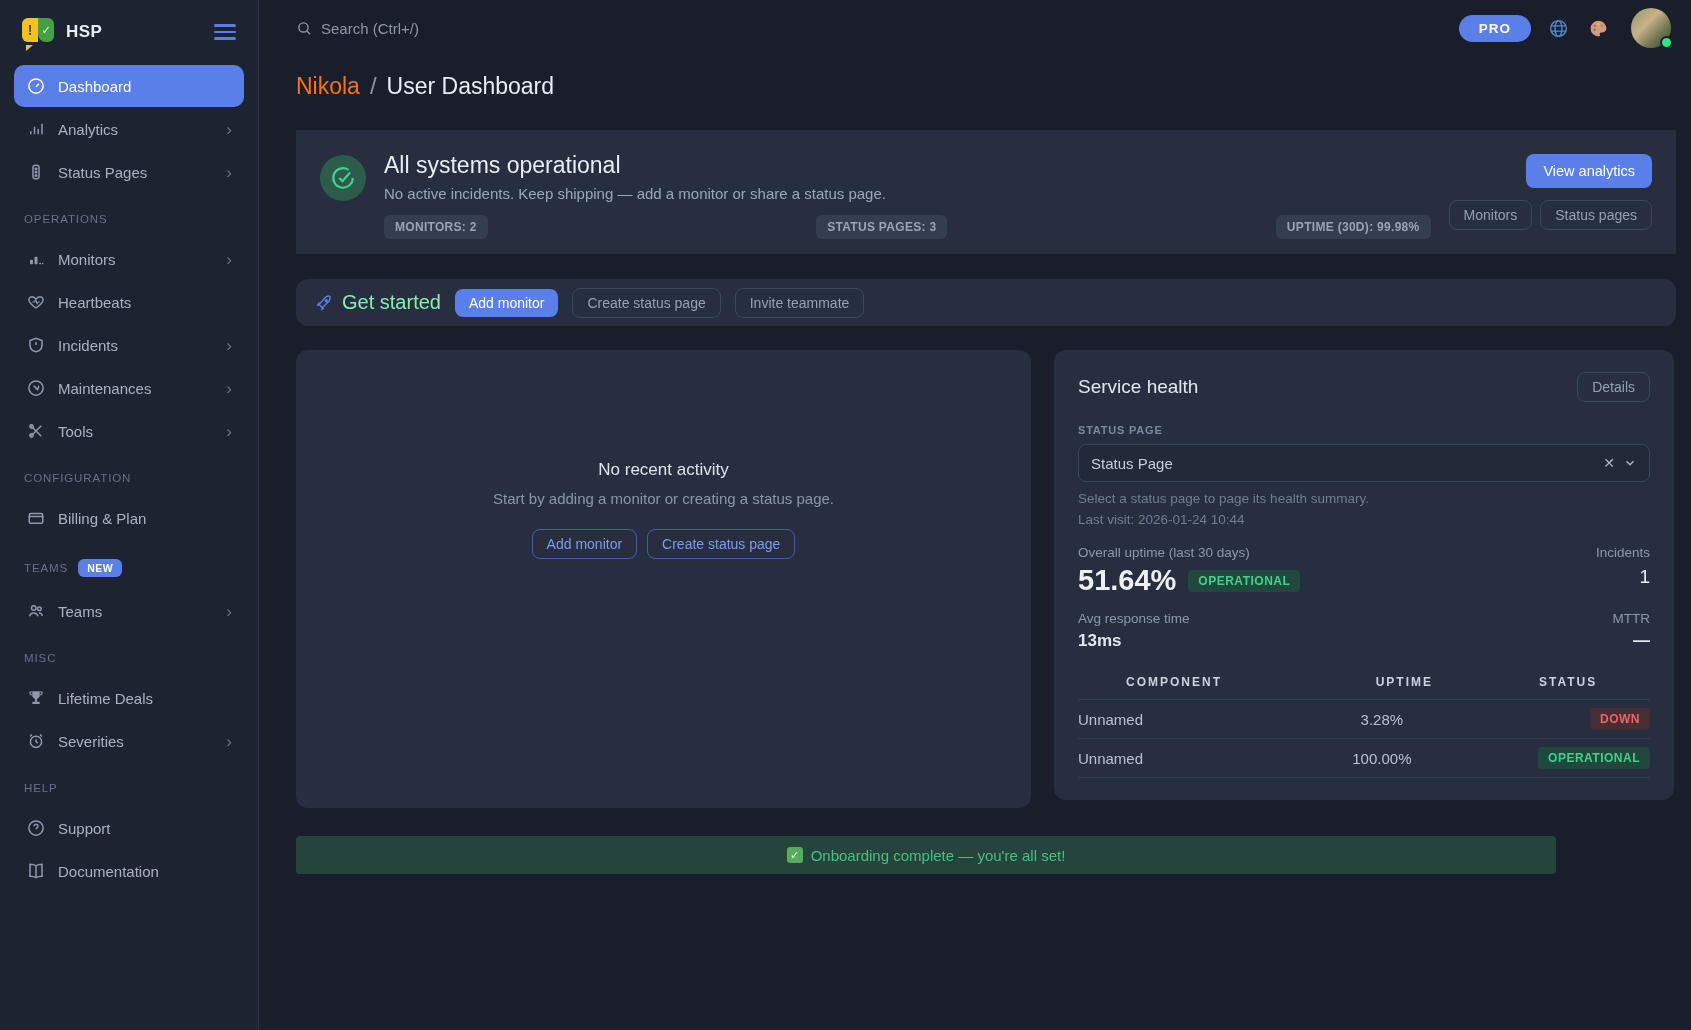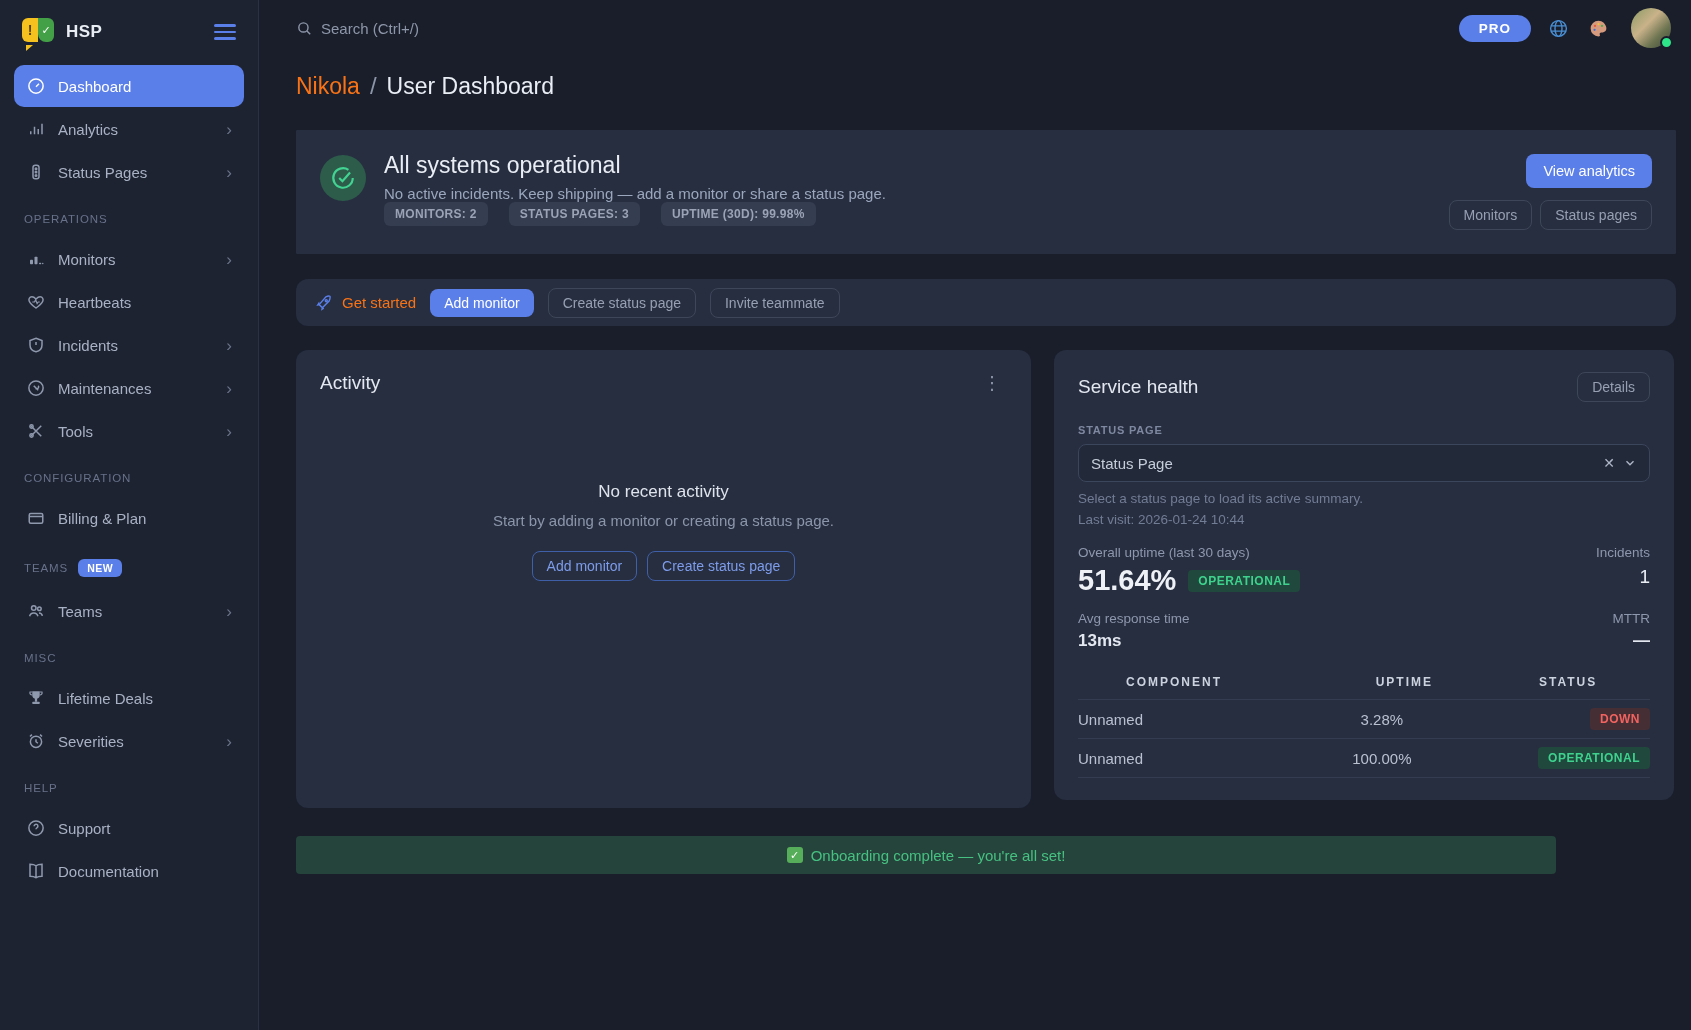--- a/index.html
+++ b/index.html
@@ -51,31 +51,31 @@
   .breadcrumb{margin-top:16px; font-size:23px; display:flex; gap:10px; align-items:baseline;}
   .bc-parent{color:#f97316; cursor:pointer;}
   .bc-sep{color:#8d96a8; font-size:24px;}
   .bc-current{color:var(--text); font-weight:500;}
 
   .hero{margin-top:30px; background:var(--card); border-radius:1px; padding:22px 24px; display:flex; gap:18px; height:124px;}
   .hero-icon{width:46px; height:46px; min-width:46px; border-radius:50%; background:#2d5c4b; display:flex; align-items:center; justify-content:center; margin-top:3px;}
   .hero-texts{flex:1;}
   .hero-title{font-size:23px; font-weight:500; color:var(--text);}
   .hero-sub{font-size:15px; color:#9aa7bd; margin-top:6px;}
-  .chip-row{display:flex; gap:21px; }
+  .chip-row{display:flex; gap:2px; margin-top:13px;justify-content:space-between;}
   .chip{background:var(--chipbg); color:var(--chiptx); font-size:12px; font-weight:bold; letter-spacing:.3px; padding:5px 11px; border-radius:6px;}
   .hero-actions{display:flex; flex-direction:column; align-items:flex-end; gap:12px; justify-content:flex-start; padding-top:2px;}
   .btn{font-family:inherit; font-size:14px; border-radius:8px; cursor:pointer; white-space:nowrap;}
   .btn-primary{background:var(--accent); color:#fff; border:none; padding:9px 17px; font-size:14.5px;}
   .btn-outline{background:transparent; color:#97a0b3; border:1px solid var(--outline); padding:6px 14px;}
   .btn-outline-blue{background:transparent; color:#7d9cea; border:1px solid #3f5fa8; padding:6px 14px;}
   .hero-secondary{display:flex; gap:8px;}
 
   .get-started{margin-top:25px; background:var(--card); border-radius:12px; height:47px; display:flex; align-items:center; gap:14px; padding:0 20px;}
-  .gs-label{display:flex; align-items:center; gap:9px; color:#f97316; font-size:15px;}
+  .gs-label{display:flex; align-items:center; gap:9px; color:#86efac; font-size:20px;}
   .gs-label .nicon{color:var(--accent);}
 
   .grid{margin-top:24px; display:grid; grid-template-columns:735px 620px; gap:23px; align-items:start;}
   .card{background:var(--card); border-radius:12px; padding:22px 24px;}
   .card-activity{height:458px;}
   .card-head{display:flex; align-items:center; justify-content:space-between;}
   .card-title{font-size:19px; font-weight:500; color:#e3e8f0;}
   .kebab{color:#8d97ab; font-size:18px; line-height:1; cursor:pointer; padding:2px 6px;}
   .empty-state{margin-top:88px; text-align:center;}
   .empty-title{font-size:17px; color:#dfe4ec;}
@@ -373,24 +373,20 @@
         <span>Get started</span>
       </div>
       <button class="btn btn-primary" style="padding:6px 14px; font-size:14px;">Add monitor</button>
       <button class="btn btn-outline">Create status page</button>
       <button class="btn btn-outline">Invite teammate</button>
     </div>
 
     <div class="grid">
 
       <div class="card card-activity">
-        <div class="card-head">
-          <div class="card-title">Activity</div>
-          <div class="kebab">⋮</div>
-        </div>
         <div class="empty-state">
           <div class="empty-title">No recent activity</div>
           <div class="empty-sub">Start by adding a monitor or creating a status page.</div>
           <div class="empty-btns">
             <button class="btn btn-outline-blue">Add monitor</button>
             <button class="btn btn-outline-blue">Create status page</button>
           </div>
         </div>
       </div>
 
@@ -402,21 +398,21 @@
         <div class="sh-label">STATUS PAGE</div>
         <div class="select">
           <span class="select-value">Status Page</span>
           <span class="select-x">✕</span>
           <span>
               <svg width="14" height="14" viewBox="0 0 24 24" fill="none" stroke="#aeb6c8" stroke-width="2.4">
                 <path d="M6 9l6 6 6-6"></path>
               </svg>
             </span>
         </div>
-        <div class="helper">Select a status page to load its active summary.</div>
+        <div class="helper">Select a status page to page its health summary.</div>
         <div class="last-visit">Last visit: 2026-01-24 10:44</div>
 
         <div class="stat-row">
           <div>
             <div class="stat-label">Overall uptime (last 30 days)</div>
             <div class="stat-big">
               <span class="stat-value-xl">51.64%</span>
               <span class="badge badge-green">OPERATIONAL</span>
             </div>
           </div>

